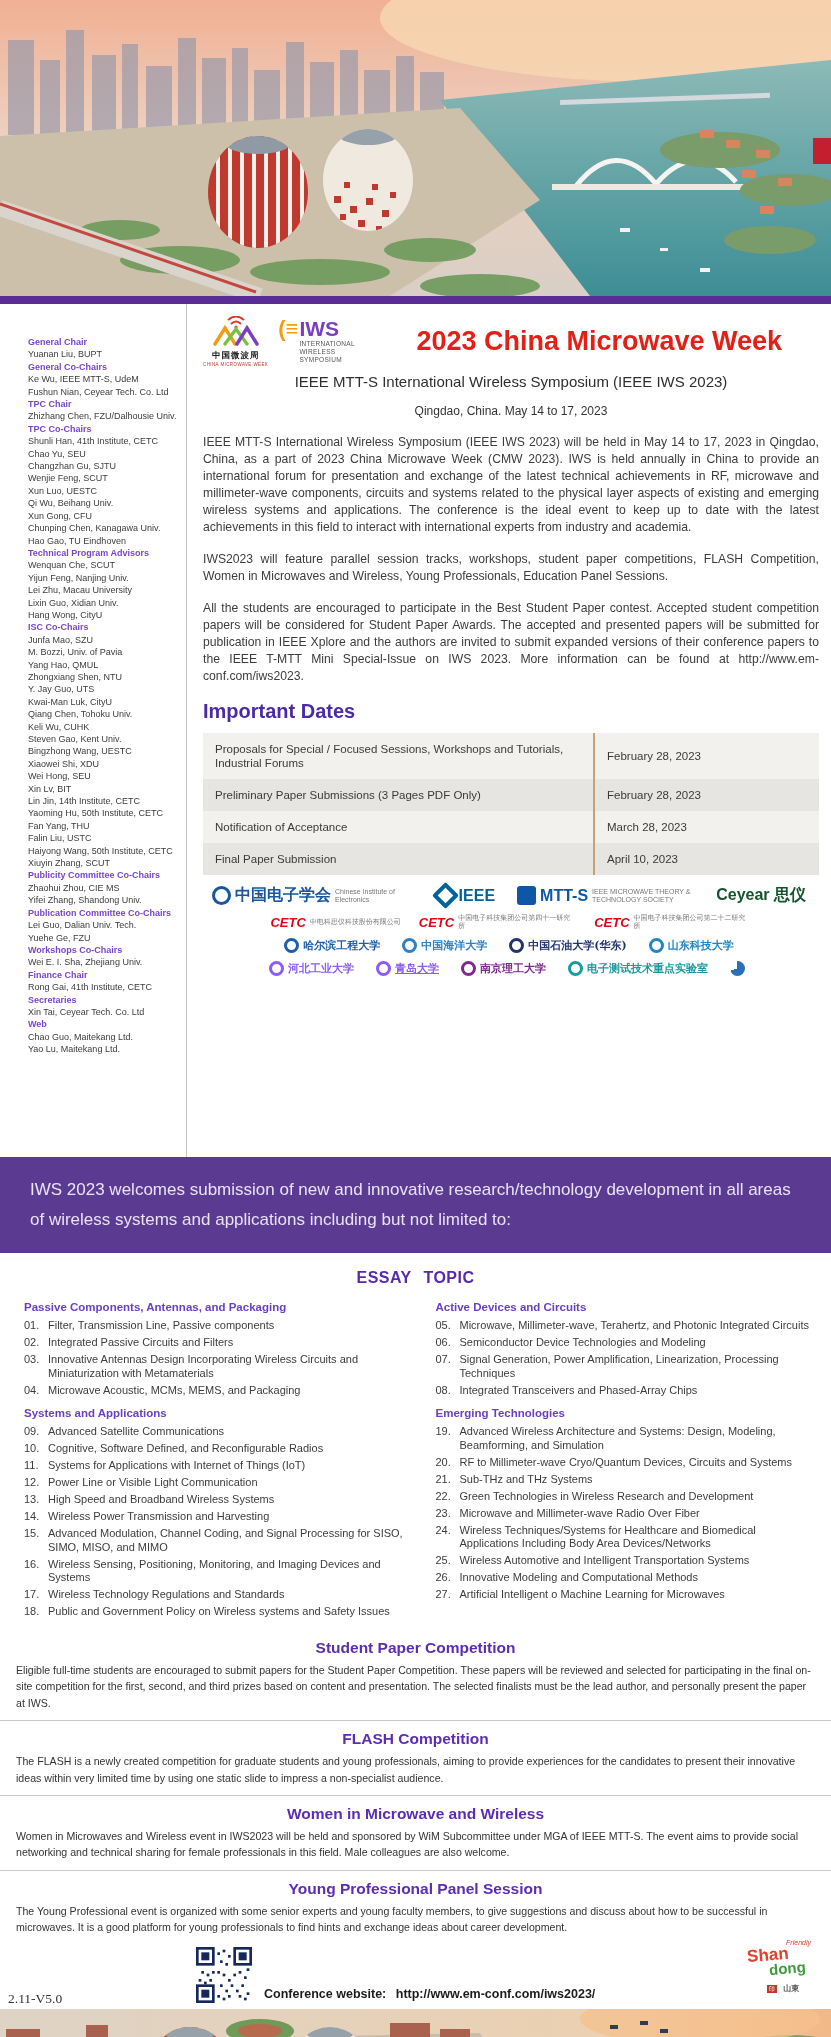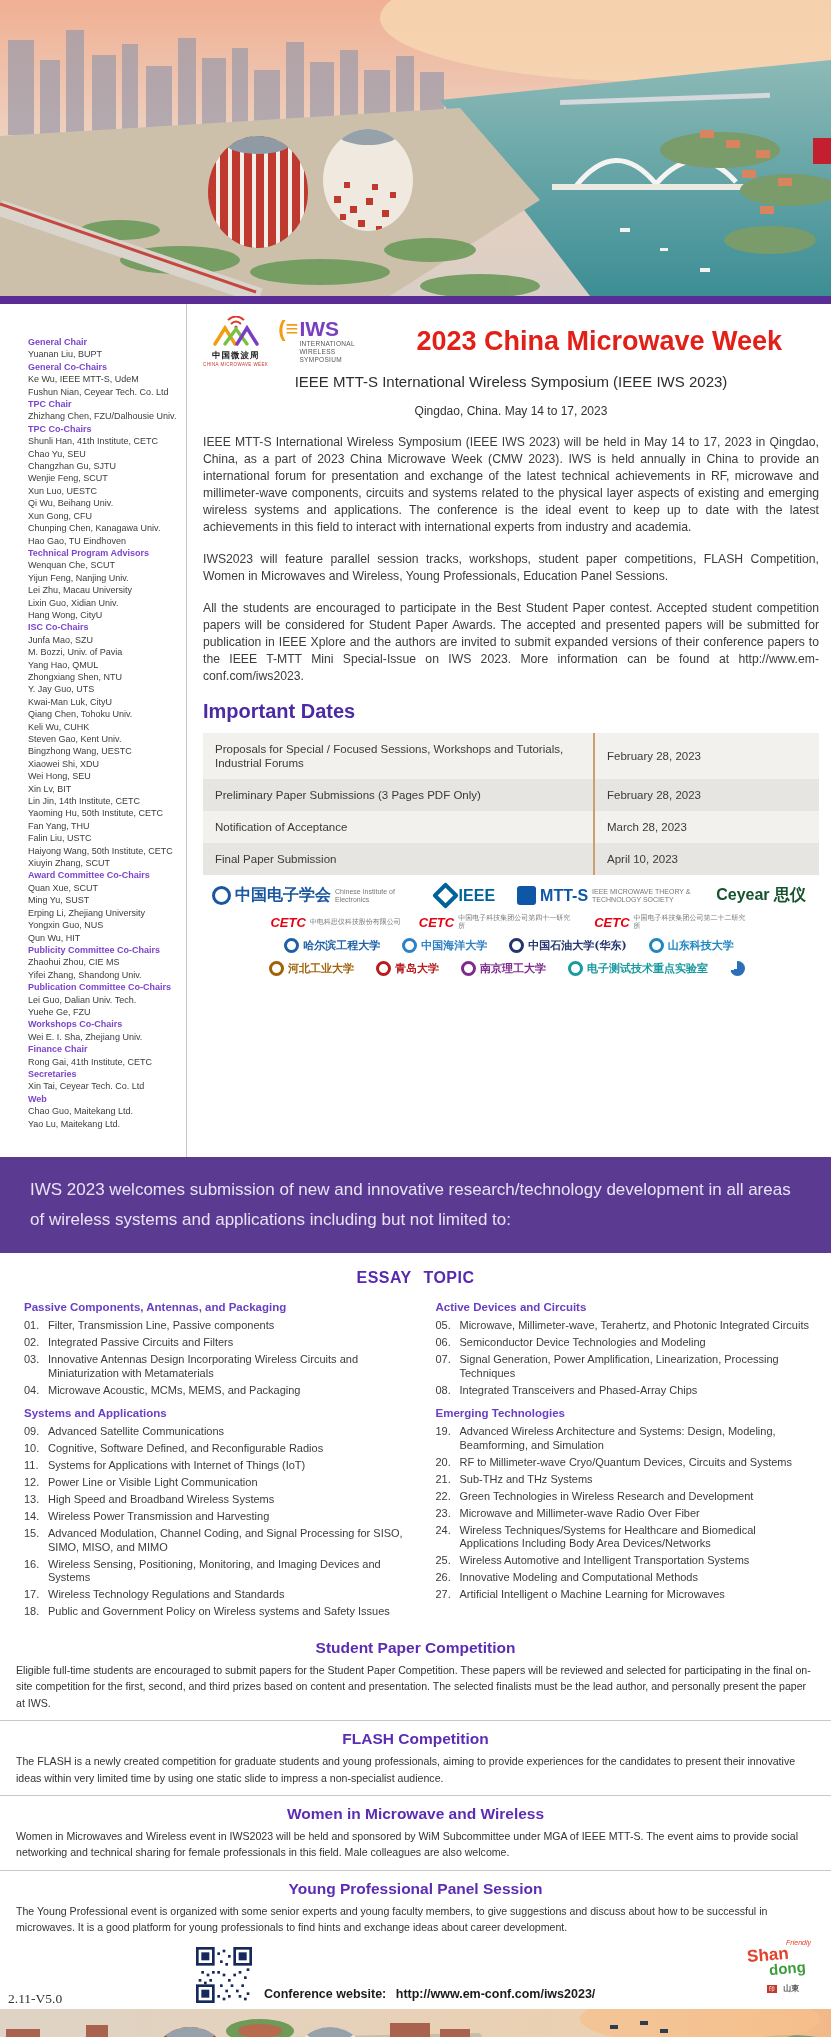--- a/index.html
+++ b/index.html
@@ -310,35 +310,20 @@
               <div class="cm-line">Fan Yang, THU</div>
 
               <div class="cm-line">Falin Liu, USTC</div>
 
               <div class="cm-line">Haiyong Wang, 50th Institute, CETC</div>
 
               <div class="cm-line">Xiuyin Zhang, SCUT</div>
             </div>
         </div>
 
-        <div class="cm-sec">
-          <div class="cm-title">Award Committee Co-Chairs</div>
-          <div>
-
-              <div class="cm-line">Quan Xue, SCUT</div>
-
-              <div class="cm-line">Ming Yu, SUST</div>
-
-              <div class="cm-line">Erping Li, Zhejiang University</div>
-
-              <div class="cm-line">Yongxin Guo, NUS</div>
-
-              <div class="cm-line">Qun Wu, HIT</div>
-            </div>
-        </div>
 
         <div class="cm-sec">
           <div class="cm-title">Publicity Committee Co-Chairs</div>
           <div>
 
               <div class="cm-line">Zhaohui Zhou, CIE MS</div>
 
               <div class="cm-line">Yifei Zhang, Shandong Univ.</div>
             </div>
         </div>
@@ -522,27 +507,27 @@
 
               <span class="sp" style="color: rgb(33, 135, 192);">
                 <span class="sp-ic ic-univ"></span>
                 <span class="sp-name">山东科技大学</span>
                 <span class="sp-sub"></span>
               </span>
             </div>
 
           <div class="sp-row">
 
-              <span class="sp" style="color: #a16207; justify-content: center;">
+              <span class="sp" style="color: #8b5cf6; justify-content: center;">
                 <span class="sp-ic ic-univ"></span>
                 <span class="sp-name">河北工业大学</span>
                 <span class="sp-sub"></span>
               </span>
 
-              <span class="sp" style="color: #b91c1c;">
+              <span class="sp" style="color: #8b5cf6; text-decoration: underline;">
                 <span class="sp-ic ic-univ"></span>
                 <span class="sp-name">青岛大学</span>
                 <span class="sp-sub"></span>
               </span>
 
               <span class="sp" style="color: rgb(125, 42, 140);">
                 <span class="sp-ic ic-univ"></span>
                 <span class="sp-name">南京理工大学</span>
                 <span class="sp-sub"></span>
               </span>

